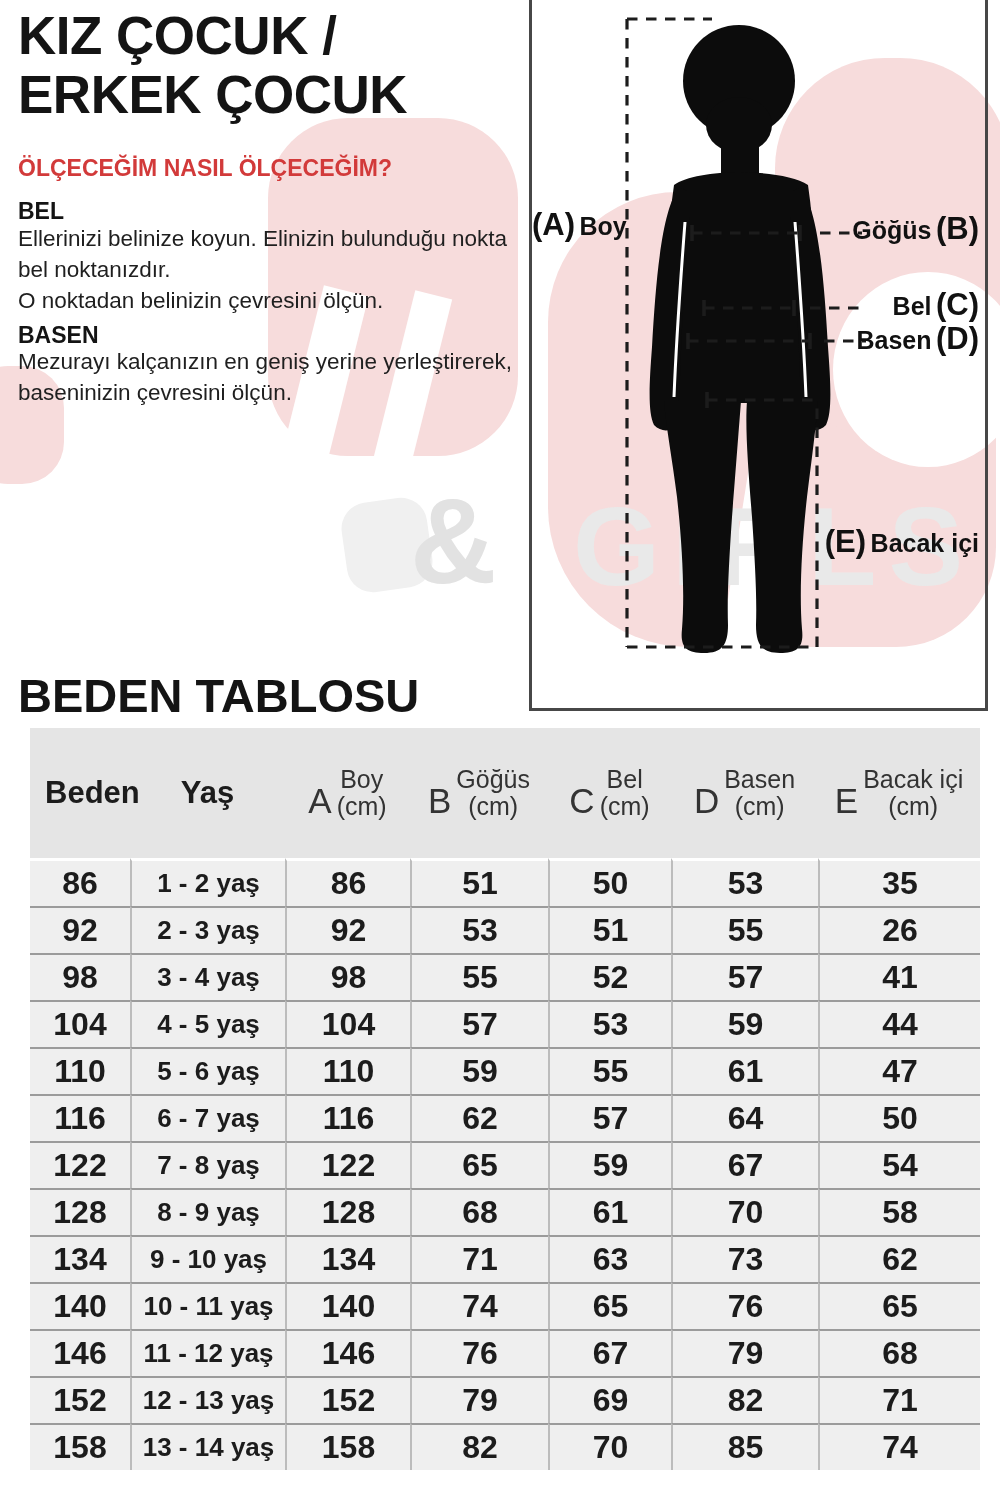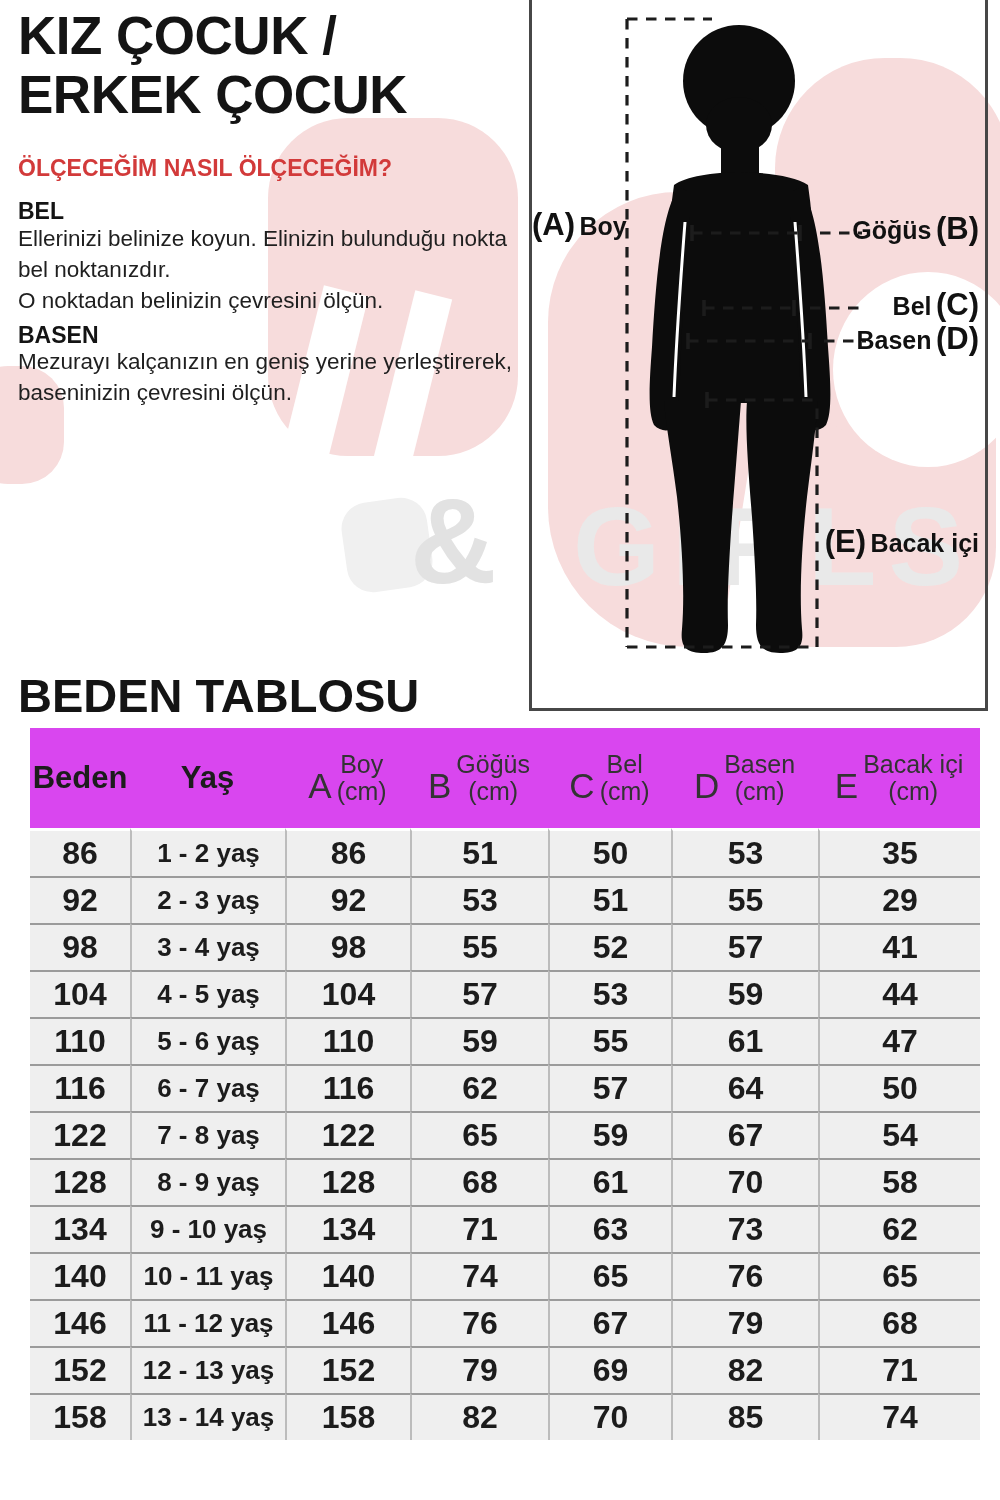--- a/index.html
+++ b/index.html
@@ -57,21 +57,21 @@
   
   #size-table {
     position:absolute; left:30px; top:728px; width:950px;
     border-collapse:separate; border-spacing:0; table-layout:fixed;
   }
   #size-table col.c1 { width:100px; } #size-table col.c2 { width:155px; }
   #size-table col.c3 { width:125px; } #size-table col.c4 { width:138px; }
   #size-table col.c5 { width:123px; } #size-table col.c6 { width:147px; }
   #size-table col.c7 { width:162px; }
   #size-table th {
-    background:#d946ef; height:100px; padding:0; text-align:center;
+    background:#e5e5e5; height:100px; padding:15px; text-align:center;
     vertical-align:middle; font-weight:400; color:#2e2e2e;
   }
   .th-plain { font-size:31px; font-weight:700; color:#1c1c1c; }
   .th-combo { display:flex; align-items:center; justify-content:center; gap:5px; }
   .hl-letter { font-size:35px; margin-top:16px; color:#333333; }
   .hl-stack { font-size:25px; line-height:27px; color:#333333; text-align:center; }
   #size-table td {
     background:#efefef; height:45px; padding:0; text-align:center; vertical-align:middle;
     font-size:32px; font-weight:700; color:#1c1c1c;
     border-top:2px solid #9b9b9b;
@@ -241,21 +241,21 @@
     <td>35</td>
   </tr>
 
   <tr>
     <td>92</td>
     <td class="c-yas">2 - 3 yaş</td>
     <td>92</td>
     <td>53</td>
     <td>51</td>
     <td>55</td>
-    <td>29</td>
+    <td>26</td>
   </tr>
 
   <tr>
     <td>98</td>
     <td class="c-yas">3 - 4 yaş</td>
     <td>98</td>
     <td>55</td>
     <td>52</td>
     <td>57</td>
     <td>41</td>

